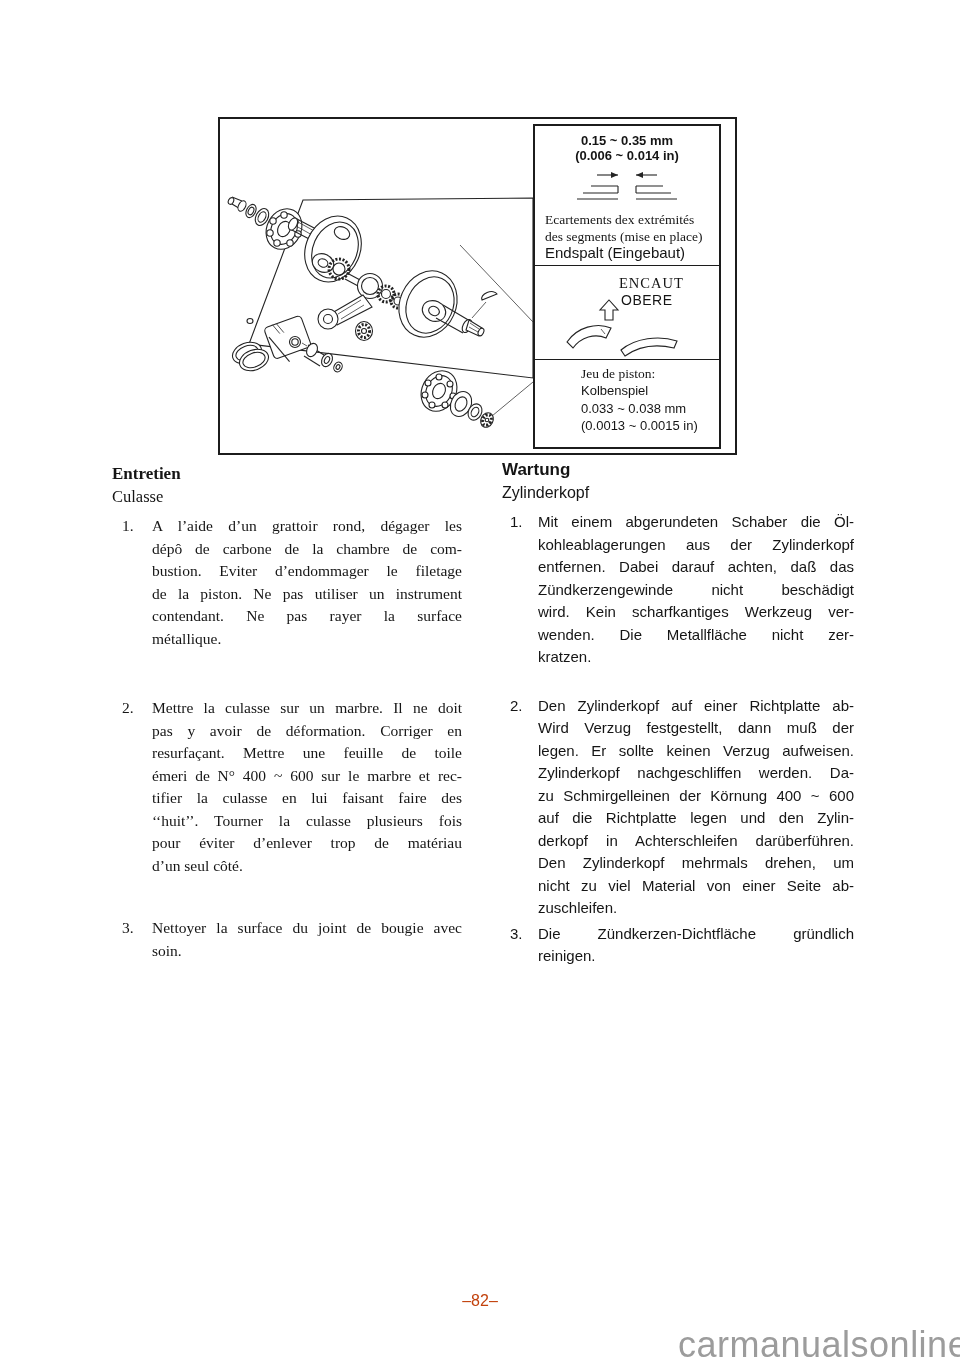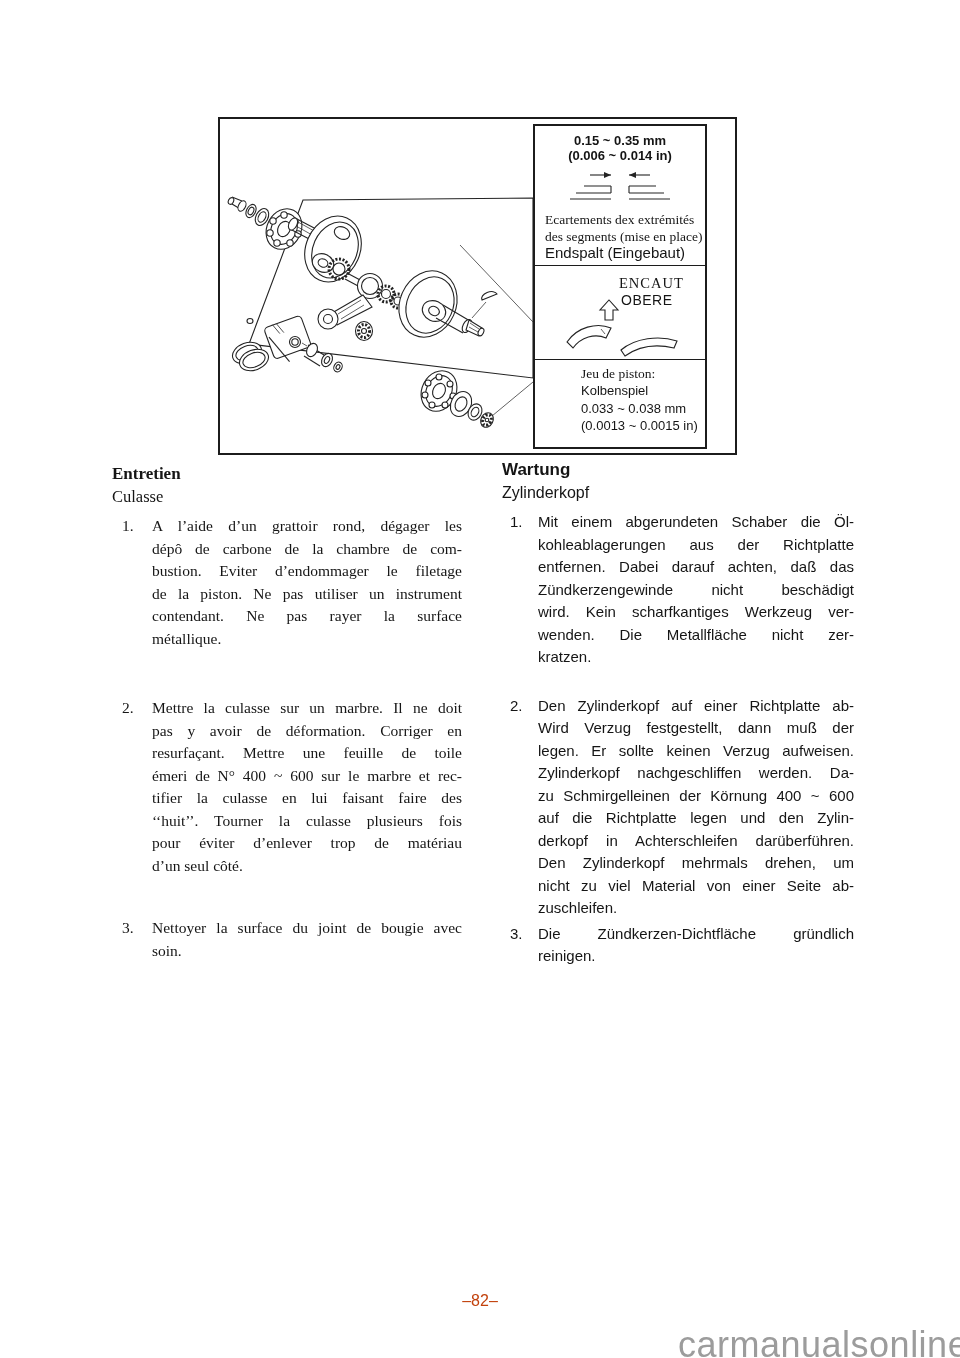--- a/index.html
+++ b/index.html
@@ -2,21 +2,21 @@
 <html><head>
 <meta charset="utf-8">
 <style>
   html,body{margin:0;padding:0;background:#e8e8e8;}
   .page{position:relative;width:960px;height:1358px;background:#ffffff;overflow:hidden;
         font-family:"Liberation Serif",serif;color:#151515;}
   
   .figure{position:absolute;left:218px;top:117px;width:519px;height:338px;
           border:2px solid #1c1c1c;box-sizing:border-box;background:#fff;}
   .figure svg.diagram{position:absolute;left:0;top:0;}
-  .callouts{position:absolute;left:313px;top:5px;width:174px;height:325px;
+  .callouts{position:absolute;left:313px;top:5px;width:188px;height:325px;
             border:2px solid #1c1c1c;box-sizing:border-box;background:#fff;
             display:flex;flex-direction:column;}
   .cbox{position:relative;box-sizing:border-box;}
   .cbox+.cbox{border-top:1.5px solid #1c1c1c;}
   .cbox1{height:139px;}
   .cbox2{height:94px;}
   .cbox3{flex:1;}
   .cval{font-family:"Liberation Sans",sans-serif;font-weight:700;font-size:13px;
         line-height:15px;text-align:center;}
   .cbox1 .vals{margin-top:7px;}
@@ -299,21 +299,21 @@
   </div>
 
   <div class="col col-de">
     <div class="hd">Wartung</div>
     <div class="sub">Zylinderkopf</div>
 
     <div class="item i1">
       <div class="num">1.</div>
       <div class="body">
           <div class="jl">Mit einem abgerundeten Schaber die Öl-</div>
-          <div class="jl">kohleablagerungen aus der Richtplatte</div>
+          <div class="jl">kohleablagerungen aus der Zylinderkopf</div>
           <div class="jl">entfernen. Dabei darauf achten, daß das</div>
           <div class="jl">Zündkerzengewinde nicht beschädigt</div>
           <div class="jl">wird. Kein scharfkantiges Werkzeug ver-</div>
           <div class="jl">wenden. Die Metallfläche nicht zer-</div>
           <div class="ll">kratzen.</div>
         </div>
     </div>
     <div class="item i2">
       <div class="num">2.</div>
       <div class="body">

